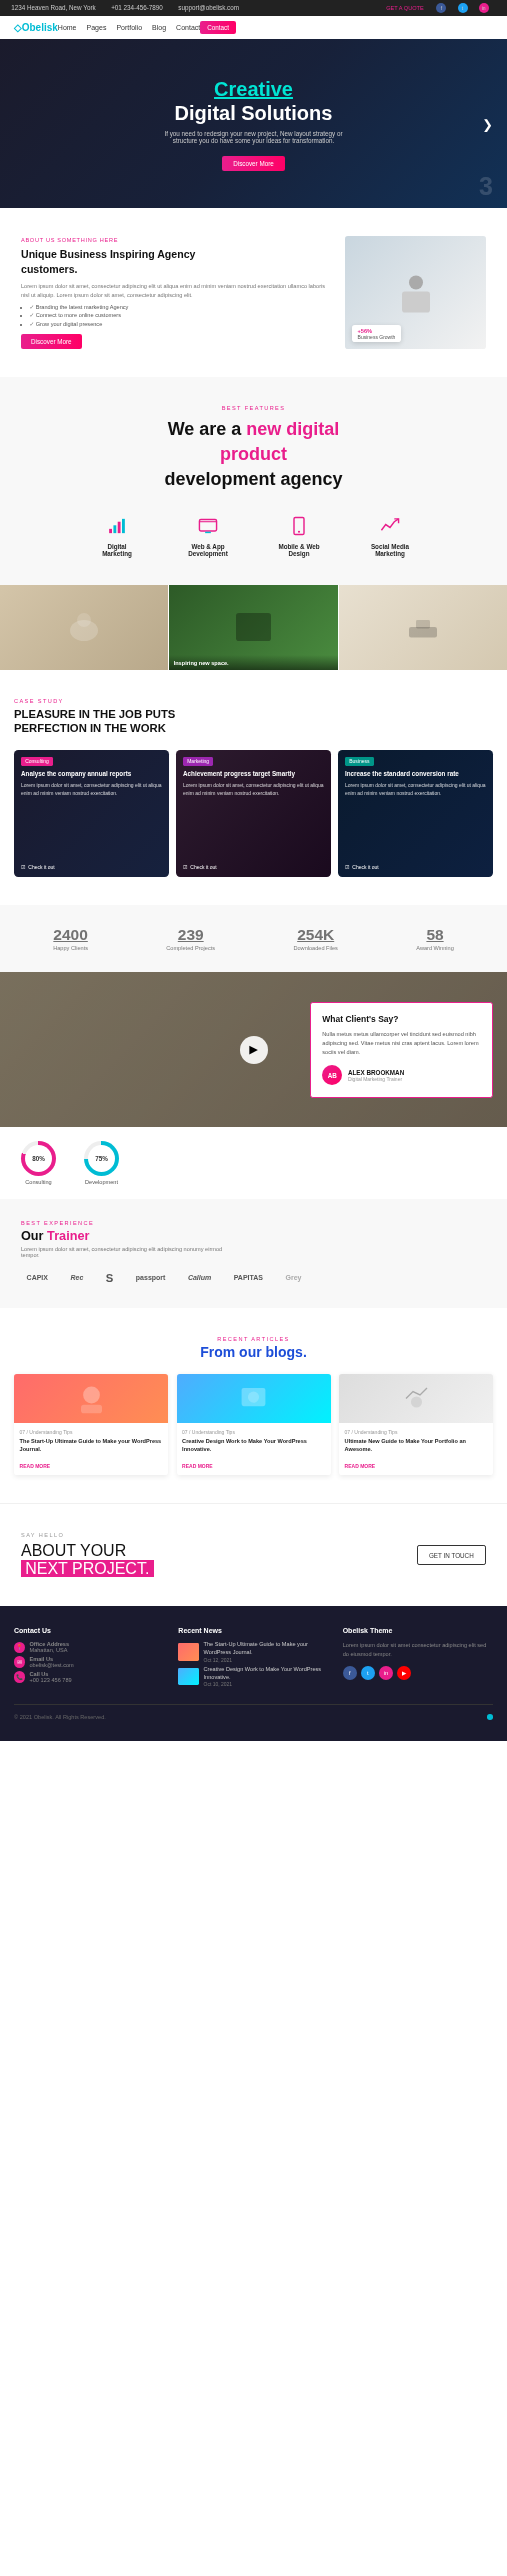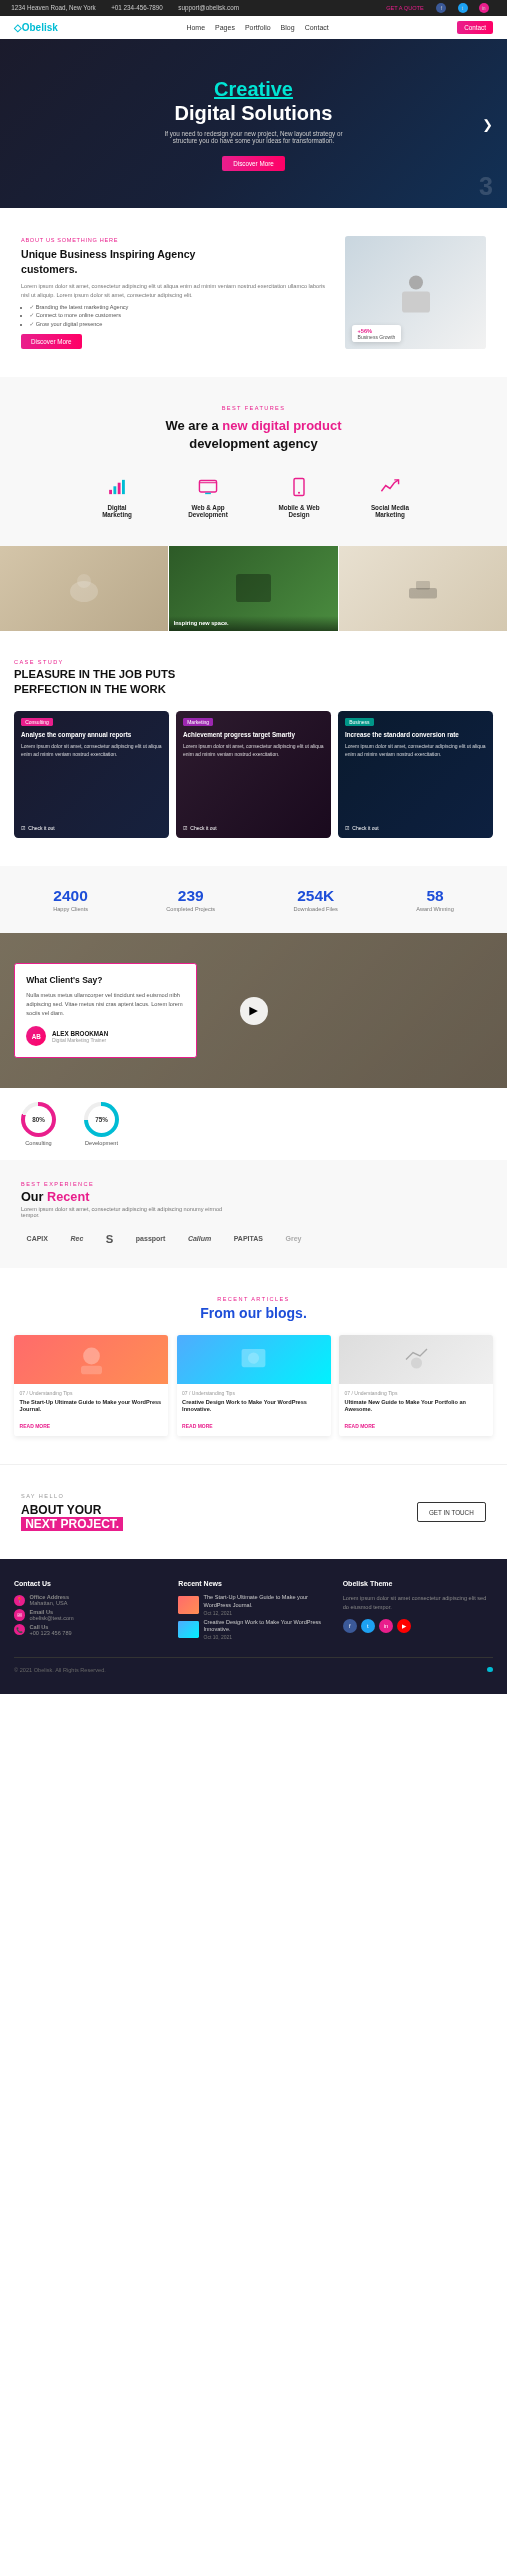--- a/index.html
+++ b/index.html
@@ -5,21 +5,21 @@
     * { margin: 0; padding: 0; box-sizing: border-box; }
     body { font-family: 'Segoe UI', Arial, sans-serif; background: #fff; width: 507px; overflow-x: hidden; }
 
     
     .top-bar { background: #222; color: #ccc; font-size: 6.3px; padding: 2.8px 11.3px; display: flex; justify-content: space-between; align-items: center; }
     .top-bar span { margin-right: 7px; }
     .top-bar .social { display: flex; gap: 4.2px; }
     .top-bar .social span { width: 10px; height: 10px; border-radius: 50%; background: #555; display: flex; align-items: center; justify-content: center; font-size: 5px; }
 
     
-    .navbar { background: #fff; padding: 5.6px 14px; display: flex; justify-content: space-between; align-items: center; box-shadow: 0 0.7px 2.8px rgba(0,0,0,0.08); }
+    .navbar { background: #fff; padding: 5.6px 14px; display: flex; align-items: center; box-shadow: 0 0.7px 2.8px rgba(0,0,0,0.08); }
     .navbar .logo { font-weight: 700; font-size: 10px; color: #111; }
     .navbar .logo span { color: #00bcd4; }
     .navbar nav { display: flex; gap: 10px; font-size: 7px; color: #333; }
     .navbar nav span { cursor: pointer; }
     .navbar .nav-btn { background: linear-gradient(90deg, #e91e8c, #f06); color: #fff; border: none; padding: 2.8px 7px; border-radius: 2.1px; font-size: 6.3px; cursor: pointer; }
 
     
     .hero { background: linear-gradient(rgba(0,0,0,0.55), rgba(0,0,0,0.55)), #444; min-height: 169px; display: flex; align-items: center; justify-content: center; text-align: center; padding: 28px 14px; position: relative; overflow: hidden; }
     .hero-bg { position: absolute; inset: 0; background: linear-gradient(135deg, #1a1a2e 0%, #16213e 50%, #0f3460 100%); opacity: 0.85; }
     .hero-content { position: relative; z-index: 2; }
@@ -40,21 +40,21 @@
     .about-text ul { margin: 4.2px 0 7px 8.5px; }
     .about-text ul li { font-size: 5.6px; color: #555; margin-bottom: 2.1px; }
     .about-btn { background: linear-gradient(90deg, #e91e8c, #f06); color: #fff; border: none; padding: 4.2px 10px; border-radius: 2.1px; font-size: 6.3px; cursor: pointer; }
     .about-image { width: 141px; height: 113px; background: linear-gradient(135deg, #e0e0e0, #bbb); border-radius: 2.8px; display: flex; align-items: center; justify-content: center; overflow: hidden; position: relative; }
     .about-image .img-placeholder { width: 100%; height: 100%; background: linear-gradient(135deg, #c9d6df, #f2f2f2); display: flex; align-items: center; justify-content: center; }
     .about-card { position: absolute; bottom: 7px; left: 7px; background: #fff; border-radius: 2.8px; padding: 2.8px 5.6px; box-shadow: 0 1.4px 5.6px rgba(0,0,0,0.15); font-size: 5px; color: #333; }
 
     
     .features-section { background: #f8f8f8; padding: 28px 21px; text-align: center; }
     .features-section .label { font-size: 5.6px; color: #e91e8c; text-transform: uppercase; letter-spacing: 1.4px; margin-bottom: 5.6px; }
-    .features-section h2 { font-size: 13px; font-weight: 700; color: #111; max-width: 239px; margin: 0 auto 21px; line-height: 1.4; }
+    .features-section h2 { font-size: 18px; font-weight: 700; color: #111; max-width: 239px; margin: 0 auto 21px; line-height: 1.4; }
     .features-section h2 span { color: #e91e8c; }
     .features-grid { display: flex; justify-content: center; gap: 21px; flex-wrap: wrap; }
     .feature-item { text-align: center; width: 70px; }
     .feature-icon { width: 25px; height: 25px; margin: 0 auto 4.2px; display: flex; align-items: center; justify-content: center; }
     .feature-icon svg { width: 20px; height: 20px; }
     .feature-item h4 { font-size: 6.3px; font-weight: 600; color: #222; }
 
     
     .gallery-section { display: grid; grid-template-columns: 1fr 1fr 1fr; gap: 1.4px; }
     .gallery-item { height: 85px; overflow: hidden; position: relative; }
@@ -78,27 +78,27 @@
     .card-dark1 { background: linear-gradient(135deg, #1a1a2e, #16213e); }
     .card-dark2 { background: linear-gradient(135deg, #2d1b2e, #1a0a1e); }
     .card-dark3 { background: linear-gradient(135deg, #0a1a2e, #0d2040); }
     .tag-pink { background: #e91e8c; }
     .tag-purple { background: #9c27b0; }
     .tag-teal { background: #009688; }
 
     
     .stats-section { background: #f8f8f8; padding: 21px 14px; display: flex; justify-content: space-around; align-items: center; }
     .stat-item { text-align: center; }
-    .stat-item .num { font-size: 15.5px; font-weight: 800; color: #1d4ed8; }
+    .stat-item .num { font-size: 15.5px; font-weight: 800; color: #737373; text-decoration: underline; }
     .stat-item .desc { font-size: 5.6px; color: #777; margin-top: 1.4px; }
 
     
     .testimonial-section { position: relative; min-height: 155px; display: flex; align-items: center; }
     .test-bg { position: absolute; inset: 0; background: linear-gradient(rgba(0,0,0,0.4), rgba(0,0,0,0.4)), linear-gradient(135deg, #c9b99a, #a89880); }
-    .test-content { position: relative; z-index: 2; width: 100%; display: flex; justify-content: flex-start; padding: 14px; }
+    .test-content { position: relative; z-index: 2; width: 100%; display: flex; justify-content: flex-end; padding: 14px; }
     .test-card { background: #fff; border: 1.4px solid #e91e8c; border-radius: 2.8px; padding: 11.3px; max-width: 183px; width: 100%; }
     .test-card h3 { font-size: 8.5px; font-weight: 700; color: #111; margin-bottom: 5.6px; }
     .test-card p { font-size: 5.6px; color: #555; line-height: 1.6; margin-bottom: 8.5px; }
     .reviewer { display: flex; align-items: center; gap: 5.6px; }
     .reviewer-avatar { width: 20px; height: 20px; border-radius: 50%; background: linear-gradient(135deg, #e91e8c, #f06); display: flex; align-items: center; justify-content: center; color: #fff; font-size: 6.3px; font-weight: 700; }
     .reviewer-info .name { font-size: 6.3px; font-weight: 700; color: #111; }
     .reviewer-info .role { font-size: 5px; color: #999; }
     .play-btn { position: absolute; left: 50%; top: 50%; transform: translate(-50%, -50%); width: 28px; height: 28px; border-radius: 50%; background: rgba(255,255,255,0.9); display: flex; align-items: center; justify-content: center; cursor: pointer; z-index: 3; }
 
     
@@ -129,21 +129,21 @@
     .blog-img.b2 { background: linear-gradient(135deg, #4facfe, #00f2fe); }
     .blog-img.b3 { background: linear-gradient(135deg, #ccc, #eee); }
     .blog-body { padding: 5.6px; }
     .blog-body .date { font-size: 5px; color: #999; margin-bottom: 2.8px; }
     .blog-body h4 { font-size: 5.6px; font-weight: 700; color: #222; line-height: 1.4; margin-bottom: 4.2px; }
     .read-more { font-size: 5px; color: #e91e8c; cursor: pointer; font-weight: 600; }
 
     
     .cta-section { padding: 28px 21px; display: flex; justify-content: space-between; align-items: center; background: #fff; border-top: 0.7px solid #f0f0f0; }
     .cta-text .label { font-size: 5.6px; color: #999; text-transform: uppercase; letter-spacing: 1.4px; margin-bottom: 4.2px; }
-    .cta-text h2 { font-size: 12px; font-weight: 700; color: #111; }
+    .cta-text h2 { font-size: 16px; font-weight: 400; color: #111; }
     .cta-text h2 .highlight { color: #e91e8c; background: #e91e8c; color: #fff; padding: 0 4.2px; }
     .cta-btn { background: transparent; border: 0.7px solid #333; color: #333; padding: 5.6px 11.3px; border-radius: 2.1px; font-size: 6.3px; cursor: pointer; }
 
     
     .footer { background: #1a1a2e; color: #aaa; padding: 21px 14px; }
     .footer-grid { display: grid; grid-template-columns: 1fr 1fr 1fr; gap: 14px; margin-bottom: 14px; }
     .footer-col h4 { font-size: 7px; font-weight: 700; color: #fff; margin-bottom: 7px; }
     .footer-col p { font-size: 5.6px; line-height: 1.6; color: #888; }
     .footer-col ul { list-style: none; }
     .footer-col ul li { font-size: 5.6px; color: #888; margin-bottom: 2.8px; display: flex; align-items: center; gap: 4.2px; }
@@ -397,21 +397,21 @@
   <div class="skill-item">
     <div class="skill-circle skill-circle2">
       <div class="skill-inner">75%</div>
     </div>
     <div class="skill-label">Development</div>
   </div>
 </div>
 
 <div class="clients-section">
   <div class="label">BEST EXPERIENCE</div>
-  <h2>Our <span>Recent</span></h2>
+  <h2>Our <span>Trainer</span></h2>
   <p>Lorem ipsum dolor sit amet, consectetur adipiscing elit adipiscing nonumy eirmod tempor.</p>
   <div class="clients-logos">
     <div class="client-logo">CAPIX</div>
     <div class="client-logo" style="font-style:italic;">Rec</div>
     <div class="client-logo" style="font-size:11.3px;">S</div>
     <div class="client-logo">passport</div>
     <div class="client-logo" style="font-style:italic;">Callum</div>
     <div class="client-logo">PAPITAS</div>
     <div class="client-logo" style="color:#aaa;">Grey</div>
   </div>

